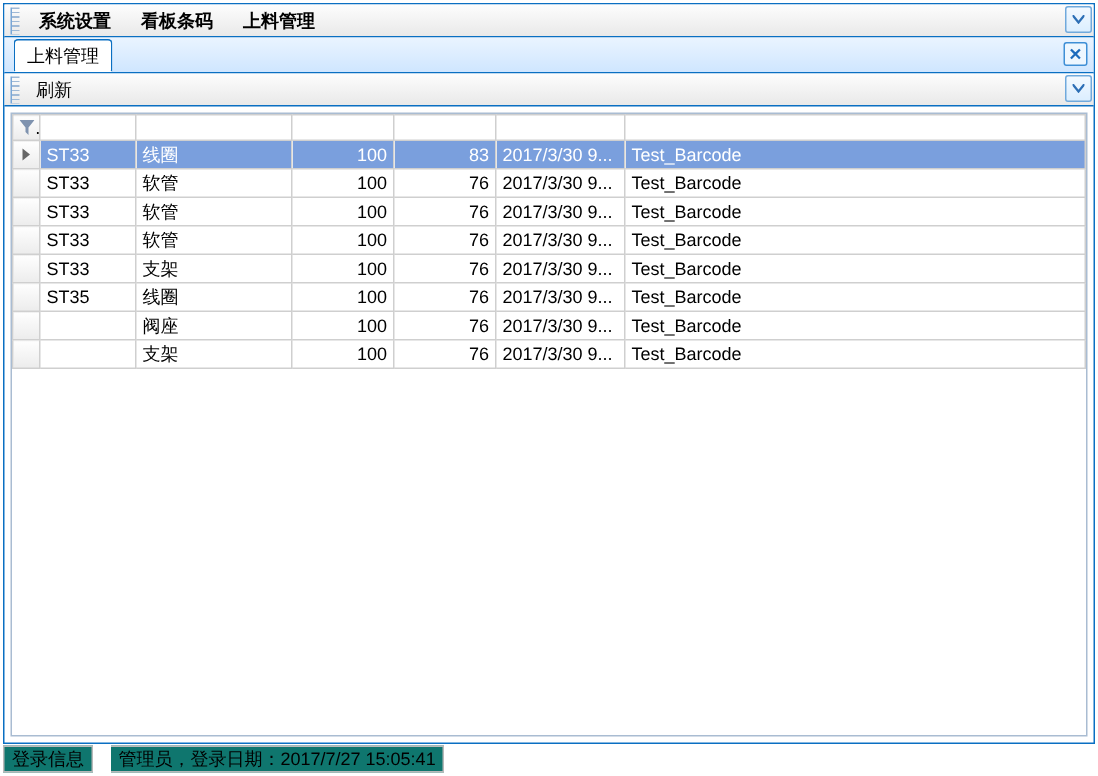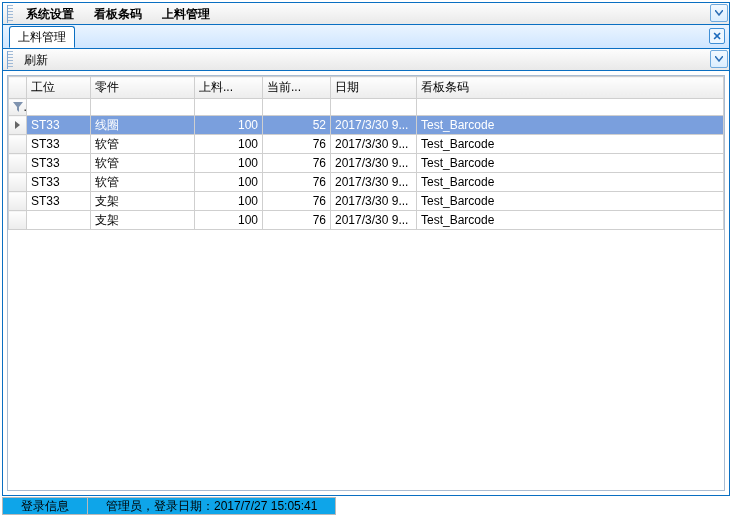--- a/index.html
+++ b/index.html
@@ -194,26 +194,26 @@
   .statusbar {
     position:absolute;
     left:2px; right:2px; bottom:2px;
     height:18px;
     display:flex;
     align-items:center;
     font-size:12px;
   }
   .statusbar .cell {
     border:1px solid #b9b9b9;
-    background:#0ea5e9;
-    padding: 0 18px;
+    background:#0f766e;
+    padding: 0 5px;
     line-height:16px;
     height:18px;
   }
-  .statusbar .cell + .cell { border-left:none; }
+  .statusbar .cell + .cell { border-left:none;margin-left:12px; }
 </style>
 </head>
 <body>
 
 <div class="outer-frame">
 
   <div class="menubar">
     <div class="grip"></div>
     <div class="menu-item">系统设置</div>
     <div class="menu-item">看板条码</div>
@@ -248,29 +248,20 @@
         <colgroup>
           <col class="c-ind">
             <col class="c-st">
             <col class="c-part">
             <col class="c-qty">
             <col class="c-cur">
             <col class="c-date">
             <col class="c-bc">
         </colgroup>
         <thead>
-          <tr>
-            <th class="ind"></th>
-            <th>工位</th>
-            <th>零件</th>
-            <th>上料...</th>
-            <th>当前...</th>
-            <th>日期</th>
-            <th>看板条码</th>
-          </tr>
           <tr class="filter-row">
             <td class="ind">
               <span class="funnel" title="筛选">
                 <svg viewBox="0 0 10 10">
                     <path d="M0 0 H10 L6 5 V10 L4 8 V5 Z" fill="#7f93af"></path>
                   </svg>
               </span>
             </td>
             <td></td>
             <td></td>
@@ -279,21 +270,21 @@
             <td></td>
             <td></td>
           </tr>
         </thead>
         <tbody id="grid-body">
             <tr class="sel">
               <td class="ind"><span class="row-arrow"></span></td>
               <td>ST33</td>
               <td>线圈</td>
               <td class="num">100</td>
-              <td class="num">52</td>
+              <td class="num">83</td>
               <td>2017/3/30 9...</td>
               <td>Test_Barcode</td>
             </tr>
             <tr>
               <td class="ind"></td>
               <td>ST33</td>
               <td>软管</td>
               <td class="num">100</td>
               <td class="num">76</td>
               <td>2017/3/30 9...</td>
@@ -314,20 +305,38 @@
               <td>软管</td>
               <td class="num">100</td>
               <td class="num">76</td>
               <td>2017/3/30 9...</td>
               <td>Test_Barcode</td>
             </tr>
             <tr>
               <td class="ind"></td>
               <td>ST33</td>
               <td>支架</td>
+              <td class="num">100</td>
+              <td class="num">76</td>
+              <td>2017/3/30 9...</td>
+              <td>Test_Barcode</td>
+            </tr>
+            <tr>
+              <td class="ind"></td>
+              <td>ST35</td>
+              <td>线圈</td>
+              <td class="num">100</td>
+              <td class="num">76</td>
+              <td>2017/3/30 9...</td>
+              <td>Test_Barcode</td>
+            </tr>
+            <tr>
+              <td class="ind"></td>
+              <td></td>
+              <td>阀座</td>
               <td class="num">100</td>
               <td class="num">76</td>
               <td>2017/3/30 9...</td>
               <td>Test_Barcode</td>
             </tr>
             <tr>
               <td class="ind"></td>
               <td></td>
               <td>支架</td>
               <td class="num">100</td>

